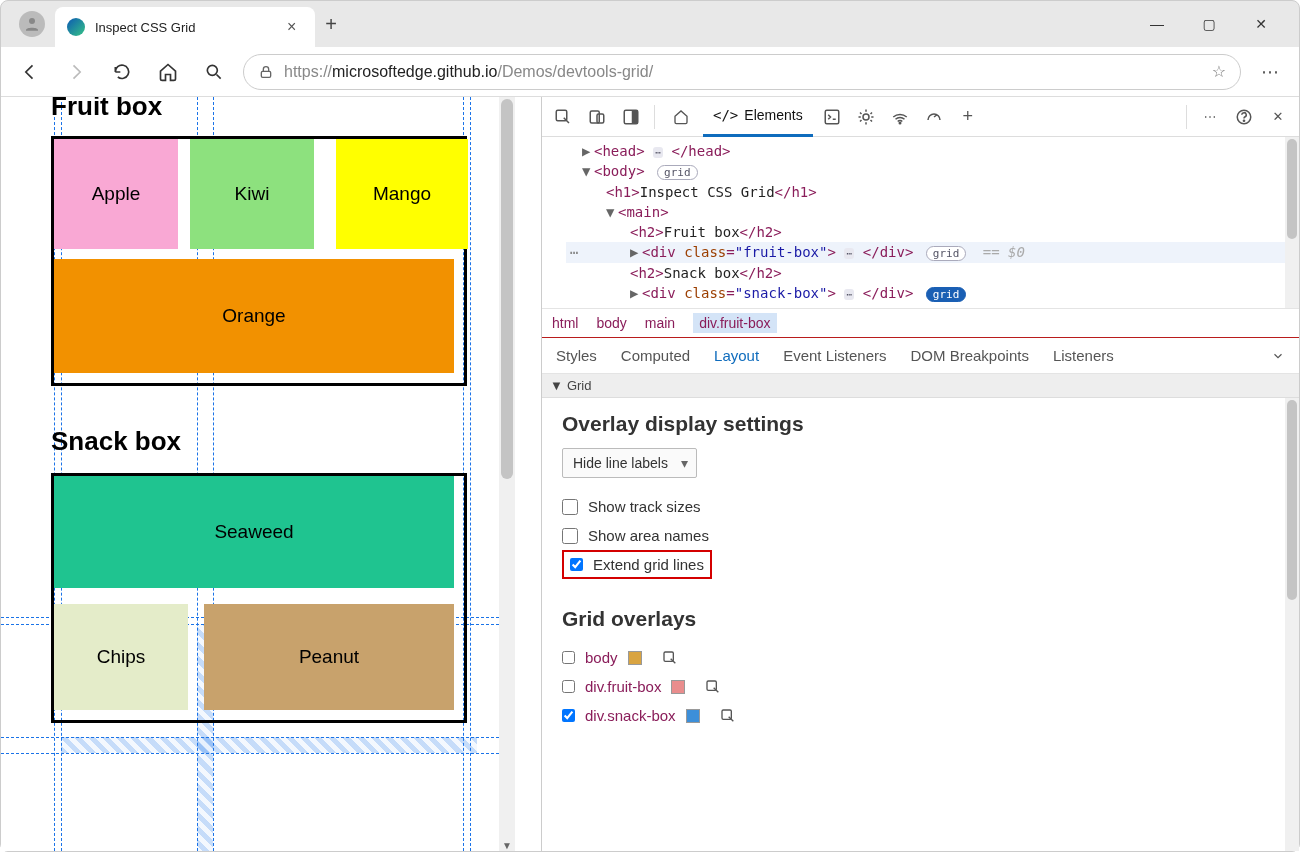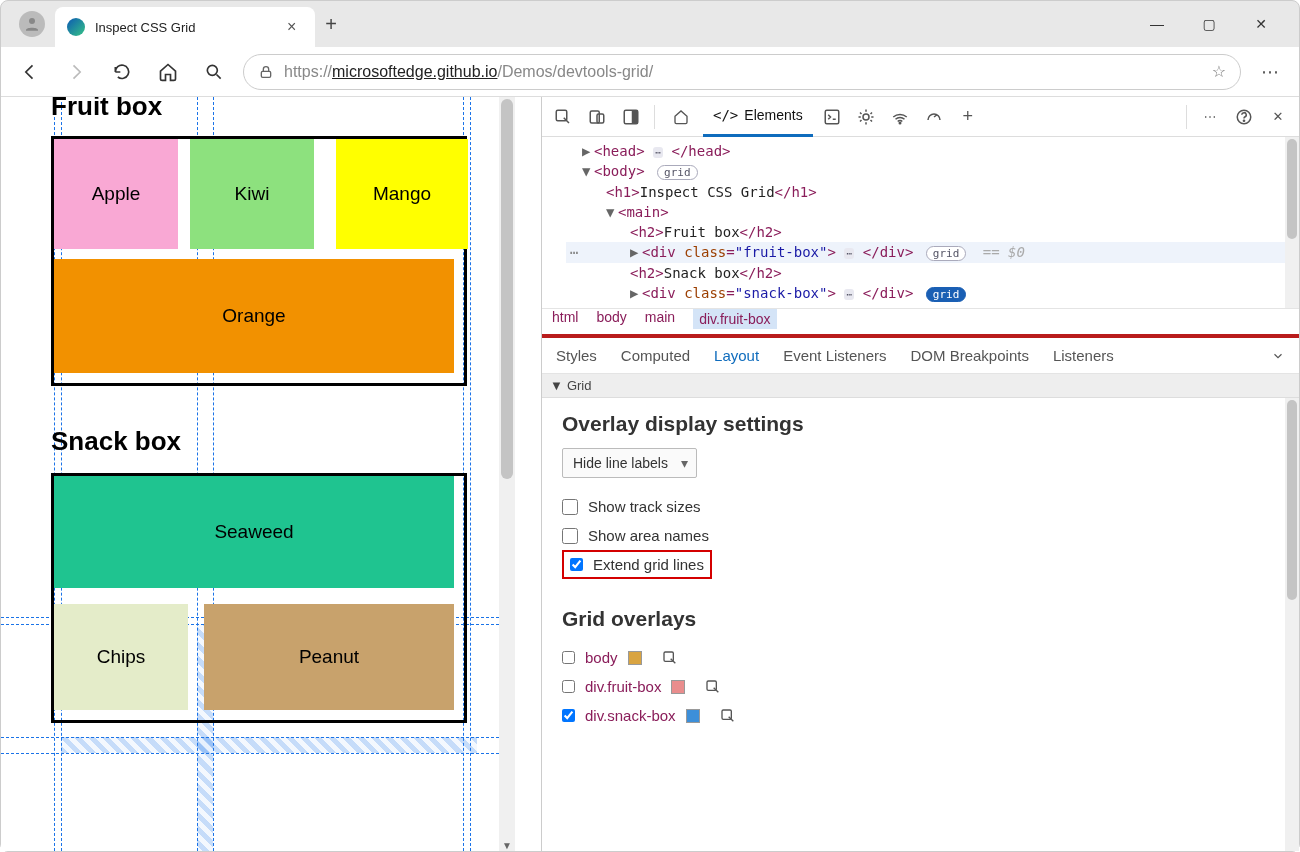--- a/index.html
+++ b/index.html
@@ -18,21 +18,21 @@
 .wincontrols span { width: 28px; text-align: center; font-size: 14px; }
 
 
 .toolbar { height: 50px; background: #fff; display: flex; align-items: center; padding: 0 12px; gap: 12px; border-bottom: 1px solid #ddd; }
 .toolbar .ico { width: 34px; height: 34px; display: flex; align-items: center; justify-content: center; color: #333; border-radius: 4px; }
 .toolbar .ico.disabled { color: #bbb; }
 .addressbar { flex: 1; height: 36px; border: 1px solid #ccc; border-radius: 18px; display: flex; align-items: center; padding: 0 14px; gap: 10px; color: #666; font-size: 16px; }
 .addressbar .lock { color: #666; }
 .addressbar .url { flex: 1; }
 .addressbar .url .dim { color: #888; }
-.addressbar .url .host { color: #222; text-decoration: underline; }
+.addressbar .url .host { color: #222; }
 .addressbar .star { color: #777; }
 
 
 .content { flex: 1; display: flex; background: #fff; overflow: hidden; gap: 26px; }
 .page-panel { width: 514px; position: relative; background: #fff; overflow: hidden; }
 .page-inner { padding: 0 0 0 50px; position: relative; }
 .page-scroll { position: absolute; right: 0; top: 0; bottom: 0; width: 16px; background: #f0f0f0; }
 .page-scroll .thumb { position: absolute; left: 2px; right: 2px; top: 2px; height: 380px; background: #c4c4c4; border-radius: 6px; }
 .page-scroll .arrow { position:absolute; left:0; right:0; text-align:center; font-size:10px; color:#666;}
 .h2 { font-size: 26px; font-weight: 700; margin: 0 0 14px 0; }
@@ -74,21 +74,21 @@
 .dom .v { color: #1a1aa6; }
 .dom .tx { color: #222; }
 .dom .caret { color: #666; display:inline-block; width:12px;}
 .dom .sel { background: #eef3fb; }
 .badge { display: inline-block; border: 1px solid #aab; border-radius: 10px; padding: 0 6px; font-size: 11px; color: #556; margin-left: 4px; background:#fff;}
 .badge.solid { background: #1a5fb4; color: #fff; border-color:#1a5fb4; }
 .ellips { display:inline-block; background:#e8e8f0; border-radius:3px; padding:0 2px; font-size:10px; color:#556;}
 .faded { color:#aaa; font-style:italic; margin-left:8px;}
 .dom .dots3 { position:absolute; left:4px; color:#888;}
 
-.breadcrumb { height: 30px; border-top: 1px solid #e4e4e4; border-bottom: 4px solid #b91c1c; padding: 0 10px; display: flex; align-items: flex-start; gap: 18px; font-size: 14px; color: #8a1d5a; }
+.breadcrumb { height: 30px; border-top: 1px solid #e4e4e4; border-bottom: 1px solid #b91c1c; padding: 0 10px; display: flex; align-items: center; gap: 18px; font-size: 14px; color: #8a1d5a; }
 .breadcrumb .sel { background: #d4e4f7; padding: 2px 6px; }
 
 .subtabs { height: 36px; display: flex; align-items: center; padding: 0 14px; gap: 24px; font-size: 15px; color: #555; border-bottom: 1px solid #e4e4e4; }
 .subtabs .active { color: #0f6cbd; }
 .subtabs .more { margin-left: auto; }
 
 .panel-section { background: #eee; border-bottom: 1px solid #ddd; padding: 4px 8px; font-size: 13px; display:flex; align-items:center; color:#444;}
 .panel-body { padding: 14px 20px; font-size: 15px; color: #333; position:relative; flex:1; overflow:auto;}
 .panel-body h4 { font-size: 21px; font-weight: 600; margin-bottom: 12px; }
 .selectbox { border: 1px solid #bbb; background: #fafafa; padding: 6px 28px 6px 10px; font-size: 14px; position: relative; display:inline-block; margin-bottom:14px; border-radius:2px;}

